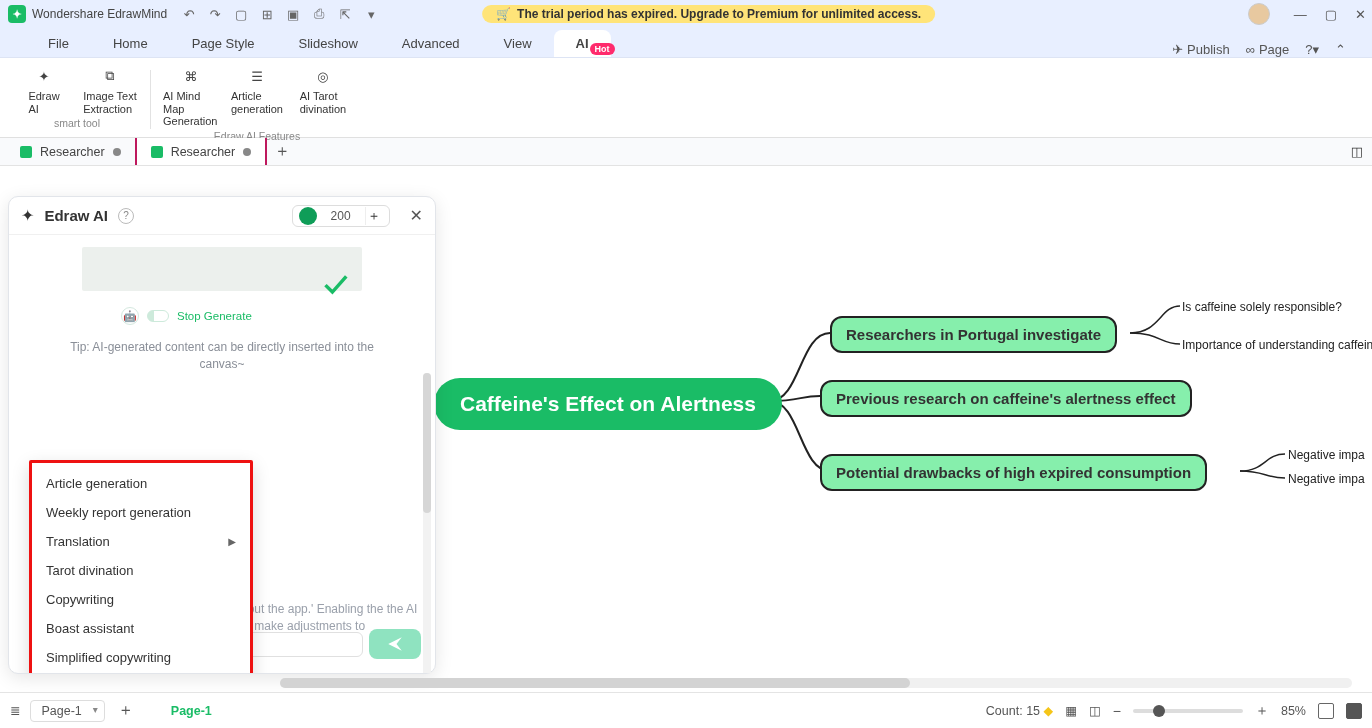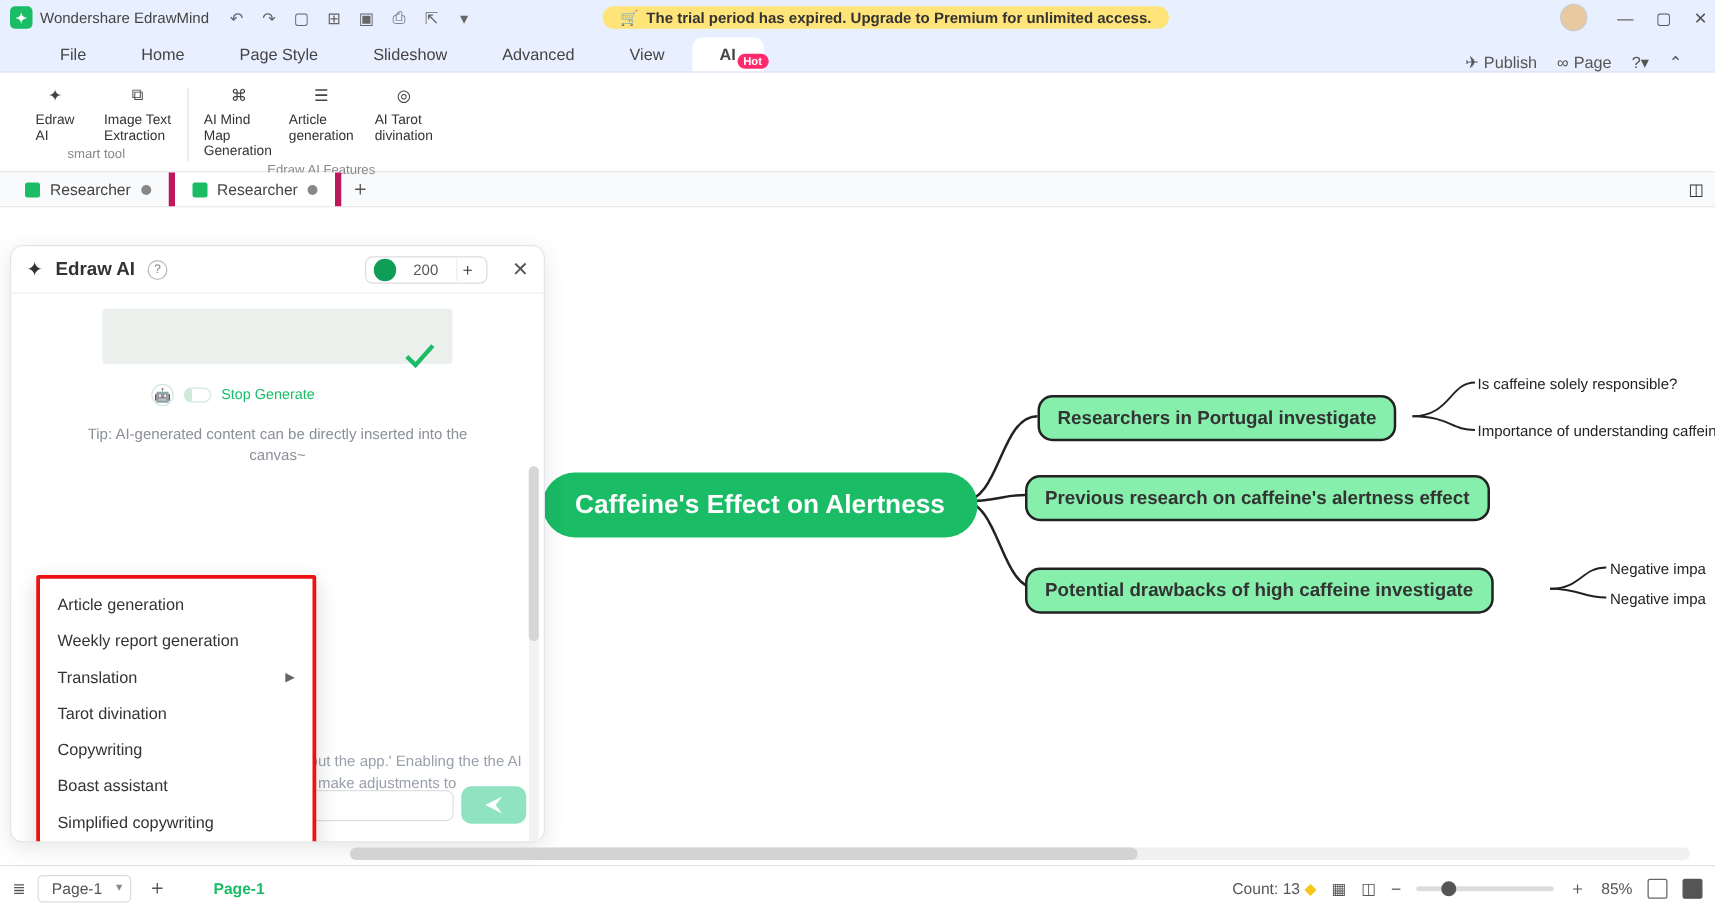--- a/index.html
+++ b/index.html
@@ -28,21 +28,21 @@
 .rgroup { display:flex; flex-direction:column; align-items:center; padding:0 6px; }
 .rgroup-row { display:flex; gap:10px;}
 .rbtn { display:flex; flex-direction:column; align-items:center; width:56px; cursor:pointer; padding-top:2px;}
 .rbtn .ic { width:24px; height:24px; color:#444; display:flex; align-items:center; justify-content:center;}
 .rbtn .lb { font-size:11px; text-align:left; line-height:1.15; margin-top:2px; color:#333;}
 .rgroup-cap { font-size:10.5px; color:#888; margin-top:2px;}
 .rdiv { width:1px; background:#e2e2e2; margin:8px 6px;}
 
 
 .doctabs { height:28px; background:#f9fafc; border-bottom:1px solid #e3e3e3; display:flex; align-items:stretch; padding-left:6px;}
-.dtab { display:flex; align-items:center; gap:8px; padding:0 14px; border-right:5px solid #be185d; cursor:pointer; font-size:12.5px; color:#444;}
+.dtab { display:flex; align-items:center; gap:8px; padding:0 14px; border-right:2px solid #be185d; cursor:pointer; font-size:12.5px; color:#444;}
 .dtab.active { background:#fff; }
 .dtab .dot { width:8px; height:8px; border-radius:50%; background:#888;}
 .dtab .tic { width:12px; height:12px; background:#1abc66; border-radius:2px;}
 .addtab { width:30px; display:flex; align-items:center; justify-content:center; font-size:16px; color:#555; cursor:pointer;}
 .layout-icon { margin-left:auto; width:30px; display:flex; align-items:center; justify-content:center; cursor:pointer; }
 
 
 .canvas { position:absolute; top:166px; left:0; right:0; bottom:38px; background:#fff; overflow:hidden;}
 .node-root { position:absolute; left:434px; top:378px; background:#1abc66; color:#fff; font-weight:700; font-size:21px; padding:14px 26px; border-radius:28px; white-space:nowrap;}
 .branch { position:absolute; border:2px solid #222; border-radius:12px; background:#86efac; padding:8px 14px; font-weight:700; font-size:15px; white-space:nowrap;}
@@ -209,21 +209,21 @@
     <path d="M770 235 C800 235 800 230 820 230" stroke="#222" stroke-width="2" fill="none"></path>
     <path d="M770 235 C800 235 800 305 830 305" stroke="#222" stroke-width="2" fill="none"></path>
     <path d="M1130 167 C1160 167 1160 140 1180 140" stroke="#222" stroke-width="1.5" fill="none"></path>
     <path d="M1130 167 C1160 167 1160 178 1180 178" stroke="#222" stroke-width="1.5" fill="none"></path>
     <path d="M1240 305 C1265 305 1265 288 1285 288" stroke="#222" stroke-width="1.5" fill="none"></path>
     <path d="M1240 305 C1265 305 1265 312 1285 312" stroke="#222" stroke-width="1.5" fill="none"></path>
   </svg>
   <div class="node-root" style="top:212px;">Caffeine's Effect on Alertness</div>
   <div class="branch" style="left:830px; top:150px;">Researchers in Portugal investigate</div>
   <div class="branch" style="left:820px; top:214px;">Previous research on caffeine's alertness effect</div>
-  <div class="branch" style="left:820px; top:288px;">Potential drawbacks of high caffeine investigate</div>
+  <div class="branch" style="left:820px; top:288px;">Potential drawbacks of high expired consumption</div>
   <div class="leaf" style="left:1182px; top:134px;">Is caffeine solely responsible?</div>
   <div class="leaf" style="left:1182px; top:172px;">Importance of understanding caffeine</div>
   <div class="leaf" style="left:1288px; top:282px;">Negative impa</div>
   <div class="leaf" style="left:1288px; top:306px;">Negative impa</div>
 </div>
 
 <div class="ai-panel">
   <div class="ai-head">
     <span class="sparkle">✦</span>
     <span class="title">Edraw AI</span>
@@ -299,21 +299,21 @@
   </div>
 
 <div class="statusbar">
   <div class="sb-left">
     <span>≣</span>
     <div class="sb-sel">Page-1</div>
     <div class="sb-add">＋</div>
     <span class="sb-page">Page-1</span>
   </div>
   <div class="sb-right">
-    <span><span>Count:</span> <span>13</span> <span class="heart">◆</span></span>
+    <span><span>Count:</span> <span>15</span> <span class="heart">◆</span></span>
     <span>▦</span>
     <span>◫</span>
     <span class="zminus">−</span>
     <div class="zoom-track">
         <div class="zoom-thumb"></div>
       </div>
     <span class="zplus">＋</span>
     <span>85%</span>
     <span class="sq-ic"></span>
     <span class="sq-ic" style="background:#555;border-color:#555"></span>

